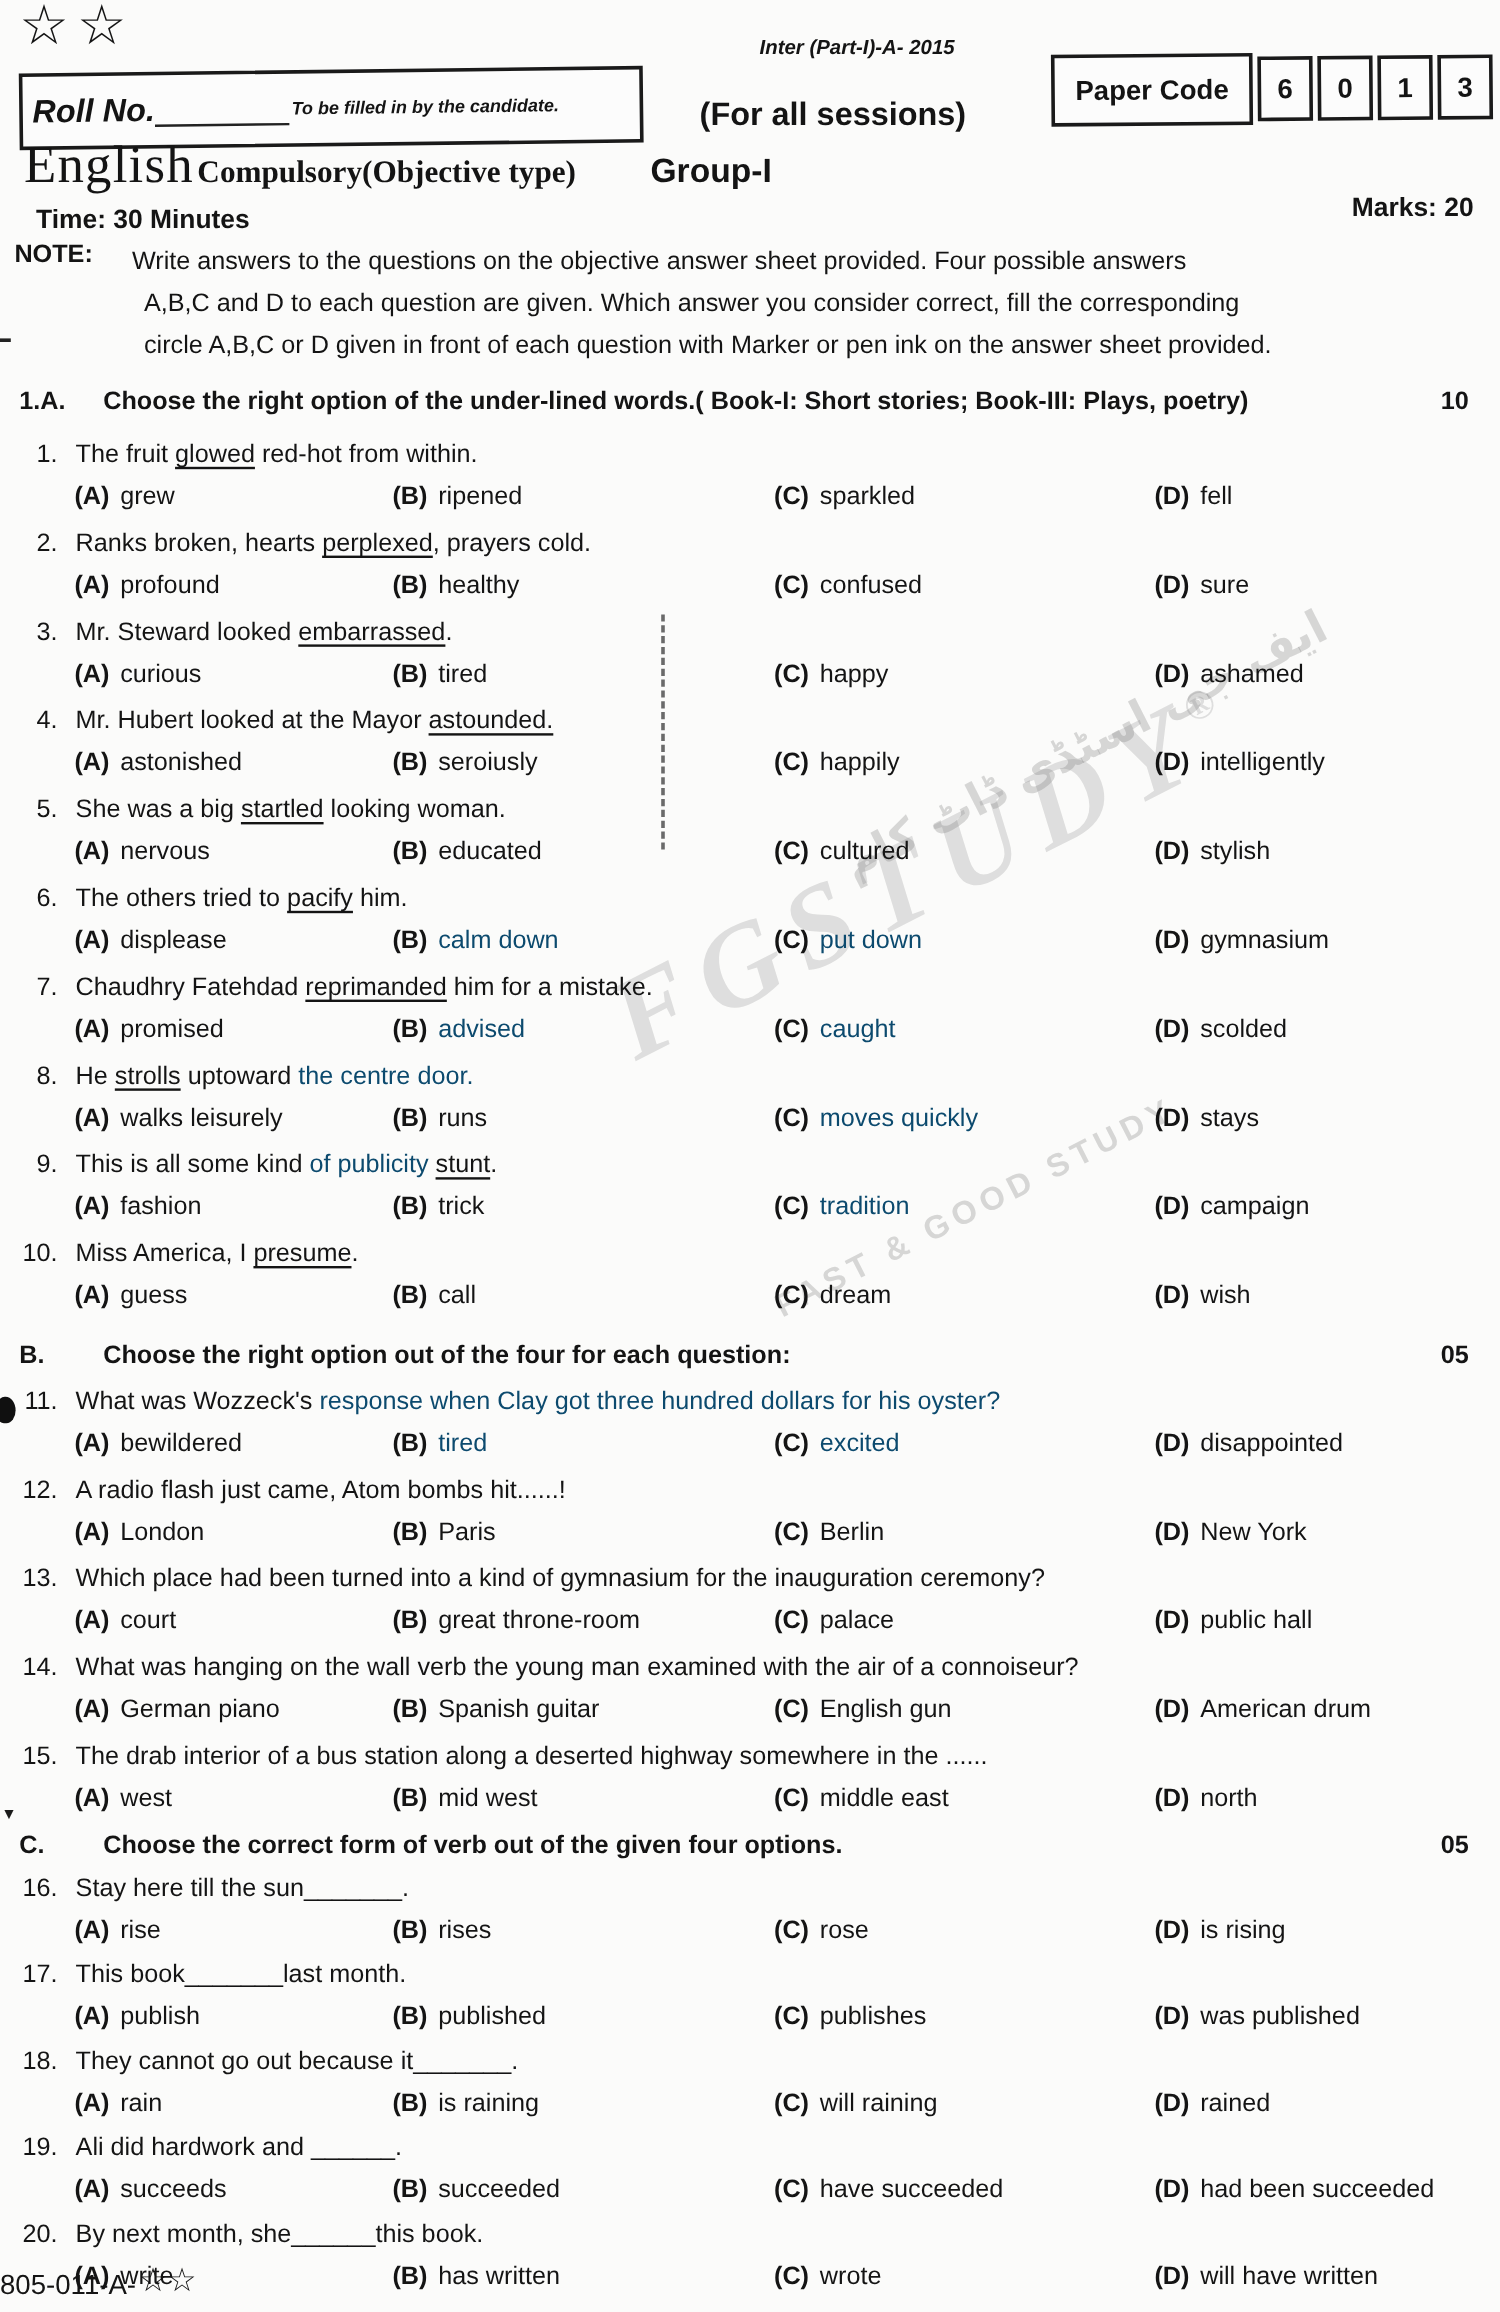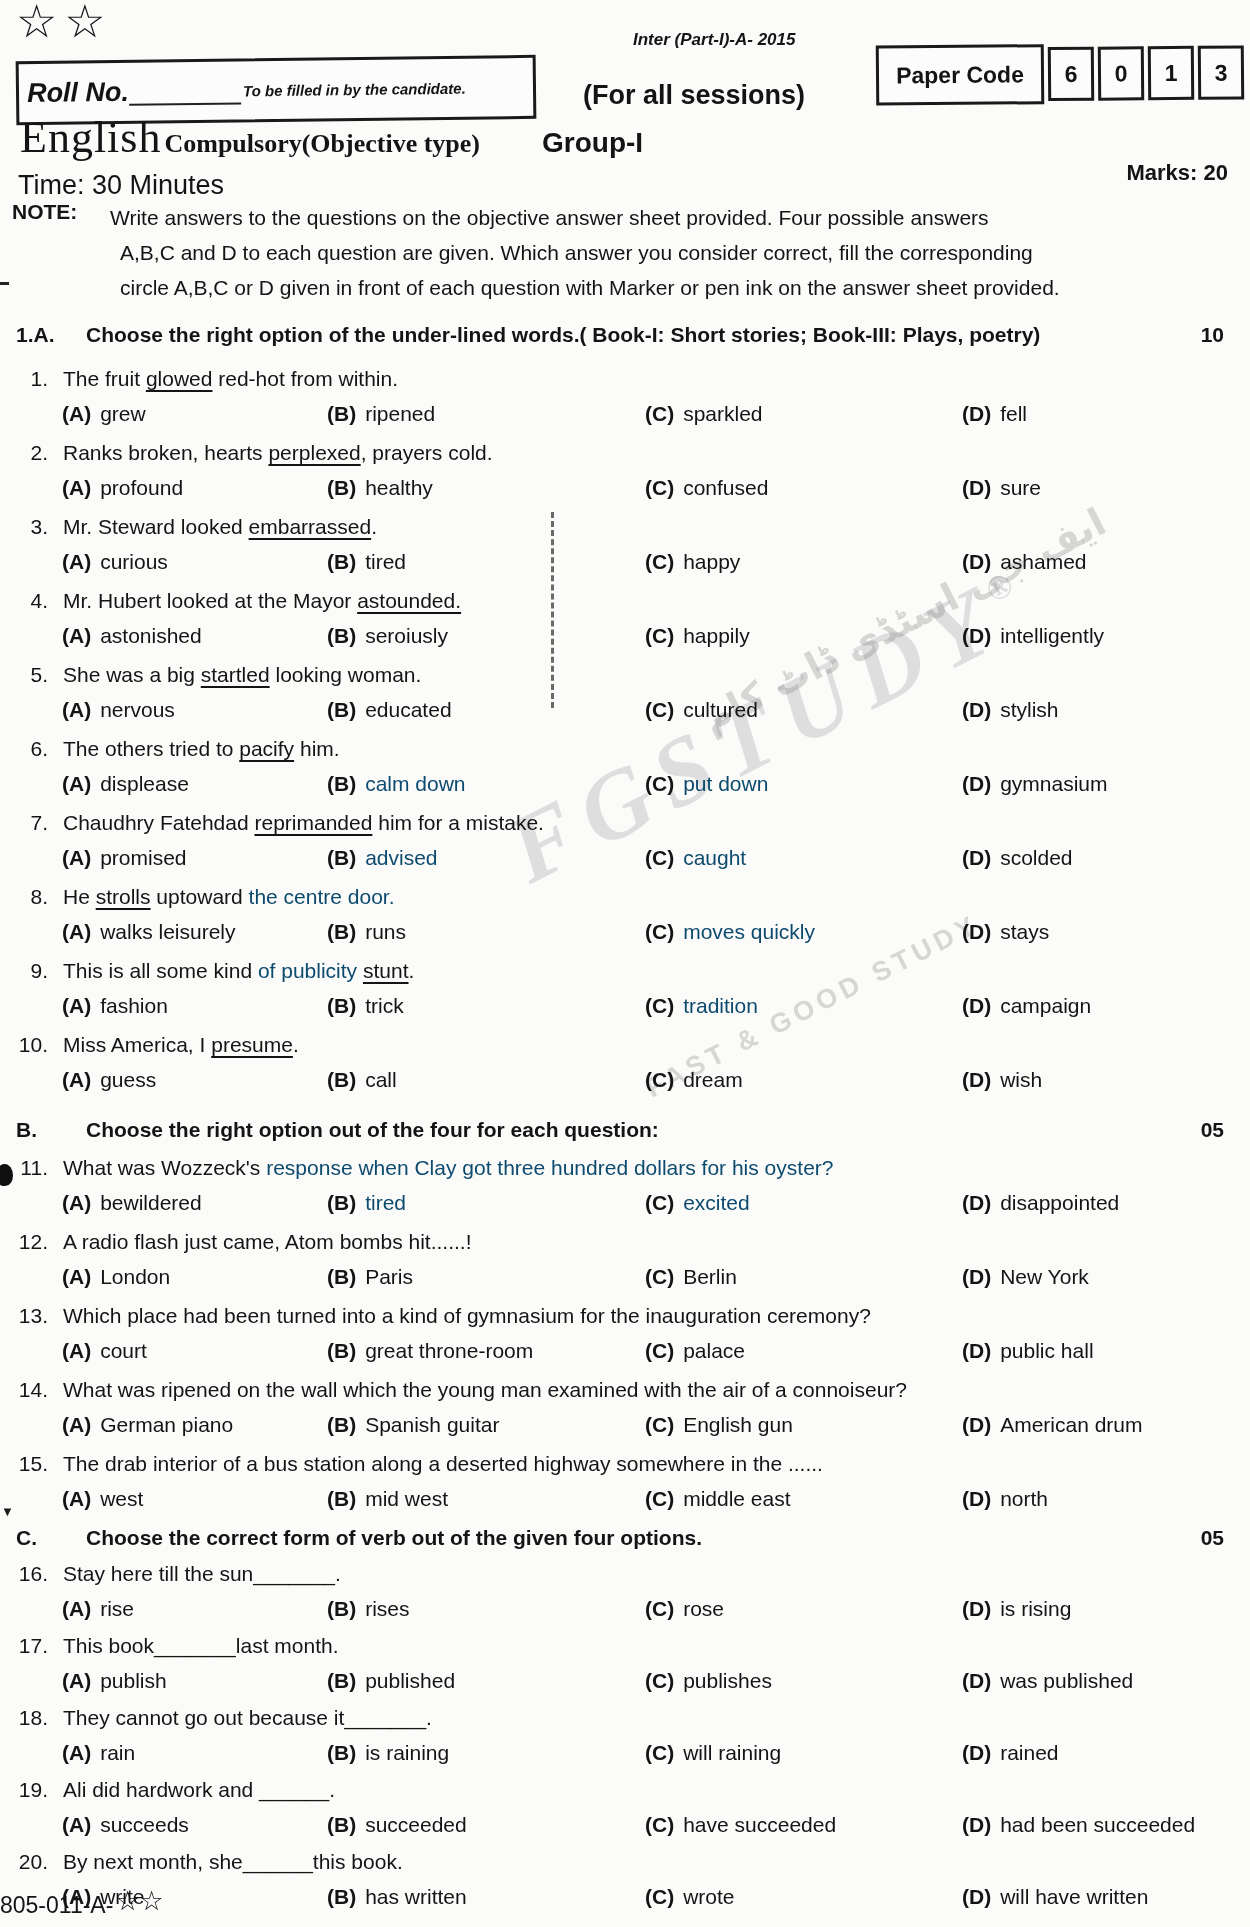--- a/index.html
+++ b/index.html
@@ -31,21 +31,21 @@
   .pcbox{position:absolute;left:876px;top:44px;display:flex;align-items:flex-start;transform:rotate(-0.5deg);}
   .pc-label{border:3px solid #1a1a1a;width:162px;height:54px;display:flex;align-items:center;justify-content:center;
     font-size:23px;font-weight:bold;background:rgba(255,255,255,0.4);}
   .pc-cell{border:3px solid #1a1a1a;width:40px;height:48px;margin-left:4px;margin-top:3px;display:flex;
     align-items:center;justify-content:center;font-size:23px;font-weight:bold;background:rgba(255,255,255,0.4);}
   .title-row{position:absolute;left:20px;top:112px;display:flex;align-items:baseline;}
   .subject{font-family:"Liberation Serif",serif;font-weight:normal;font-size:44px;letter-spacing:1px;}
   .subtitle{font-family:"Liberation Serif",serif;font-weight:bold;font-size:26px;margin-left:3px;}
   .group{font-size:28px;font-weight:bold;margin-left:62px;}
   .marks{position:absolute;right:22px;top:160px;font-size:22px;font-weight:bold;}
-  .time{position:absolute;left:18px;top:170px;font-size:27px;font-weight:normal;}
+  .time{position:absolute;left:30px;top:170px;font-size:22px;font-weight:bold;}
   .note{position:absolute;left:12px;top:200px;width:1210px;font-size:21px;}
   .note-label{position:absolute;left:0;top:0;font-weight:bold;}
   .note-lines{padding-left:98px;}
   .note-line{line-height:35px;}
   .note-line + .note-line{padding-left:10px;}
   
   #sections{position:absolute;top:312px;left:0;width:100%;z-index:1;margin-top:11px;}
   .sec-head{display:flex;align-items:baseline;padding:0 26px 0 16px;font-weight:bold;font-size:21px;line-height:24px;}
   .sec-label{flex:none;width:70px;}
   .sec-title{flex:1;}
@@ -283,21 +283,21 @@
           <div class="opts">
             <span class="opt"><b class="opt-l">(A)</b><span class="opt-t">court</span></span>
             <span class="opt"><b class="opt-l">(B)</b><span class="opt-t">great throne-room</span></span>
             <span class="opt"><b class="opt-l">(C)</b><span class="opt-t">palace</span></span>
             <span class="opt"><b class="opt-l">(D)</b><span class="opt-t">public hall</span></span>
           </div>
         </div>
         <div class="q">
           <div class="q-line">
             <span class="q-num">14.</span>
-            <span class="q-text"><span>What was ripened on the wall which the young man examined with the air of a connoiseur?</span></span>
+            <span class="q-text"><span>What was hanging on the wall verb the young man examined with the air of a connoiseur?</span></span>
           </div>
           <div class="opts">
             <span class="opt"><b class="opt-l">(A)</b><span class="opt-t">German piano</span></span>
             <span class="opt"><b class="opt-l">(B)</b><span class="opt-t">Spanish guitar</span></span>
             <span class="opt"><b class="opt-l">(C)</b><span class="opt-t">English gun</span></span>
             <span class="opt"><b class="opt-l">(D)</b><span class="opt-t">American drum</span></span>
           </div>
         </div>
         <div class="q">
           <div class="q-line">

